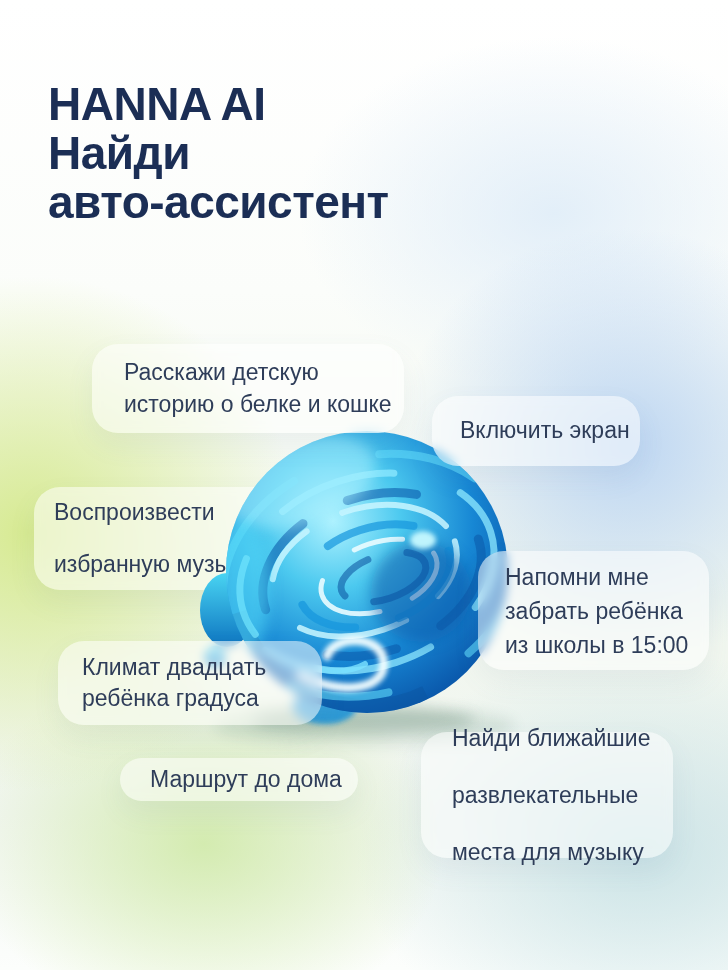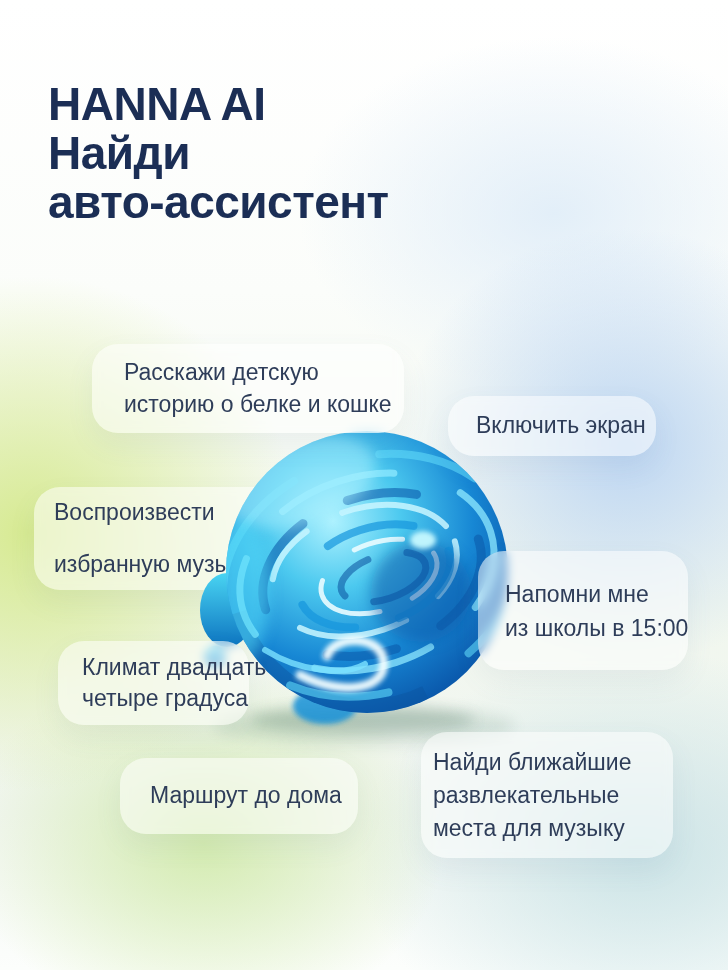--- a/index.html
+++ b/index.html
@@ -43,26 +43,26 @@
     display: flex;
     flex-direction: column;
     justify-content: center;
     box-shadow: 0 12px 28px rgba(90,120,150,0.08);
     backdrop-filter: blur(5px);
     z-index: 3;
   }
   .bubble span { display: block; white-space: nowrap; }
 
   .b-story   { left: 92px;  top: 344px; width: 312px; height: 89px;  padding-left: 32px; justify-content: center; }
-  .b-screen  { left: 448px; top: 396px; width: 208px; height: 60px;  padding-left: 28px; }
+  .b-screen  { left: 432px; top: 396px; width: 208px; height: 70px;  padding-left: 28px; }
   .b-music   { left: 34px;  top: 487px; width: 274px; height: 103px; padding-left: 20px; z-index: 1; gap: 20px; }
-  .b-remind  { left: 478px; top: 551px; width: 210px; height: 119px; padding-left: 27px; line-height: 34px; }
-  .b-climate { left: 58px;  top: 641px; width: 191px; height: 84px;  padding-left: 24px; }
-  .b-route   { left: 120px; top: 758px; width: 238px; height: 76px;  padding-left: 30px; }
-  .b-places  { left: 421px; top: 732px; width: 252px; height: 126px; padding-left: 12px; line-height: 33px; }
+  .b-remind  { left: 478px; top: 551px; width: 231px; height: 119px; padding-left: 27px; line-height: 34px; }
+  .b-climate { left: 58px;  top: 641px; width: 264px; height: 84px;  padding-left: 24px; }
+  .b-route   { left: 120px; top: 758px; width: 238px; height: 43px;  padding-left: 30px; }
+  .b-places  { left: 421px; top: 732px; width: 252px; height: 126px; padding-left: 31px; line-height: 33px; gap: 24px; }
 
   .orb-wrap {
     position: absolute;
     left: 205px;
     top: 420px;
     width: 320px;
     height: 320px;
     z-index: 2;
   }
   .orb-wrap svg { overflow: visible; display: block; }
@@ -87,26 +87,27 @@
     <span>Включить экран</span>
   </div>
 
   <div class="bubble b-music">
     <span>Воспроизвести</span>
     <span>избранную музыку</span>
   </div>
 
   <div class="bubble b-remind">
     <span>Напомни мне</span>
+    <span>забрать ребёнка</span>
     <span>из школы в 15:00</span>
   </div>
 
   <div class="bubble b-climate">
     <span>Климат двадцать</span>
-    <span>четыре градуса</span>
+    <span>ребёнка градуса</span>
   </div>
 
   <div class="bubble b-route">
     <span>Маршрут до дома</span>
   </div>
 
   <div class="bubble b-places">
     <span>Найди ближайшие</span>
     <span>развлекательные</span>
     <span>места для музыку</span>

